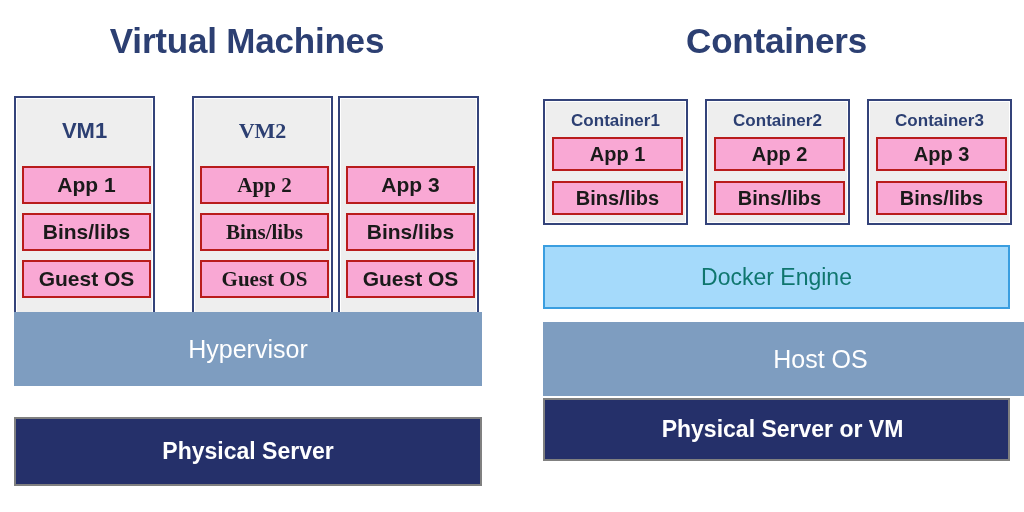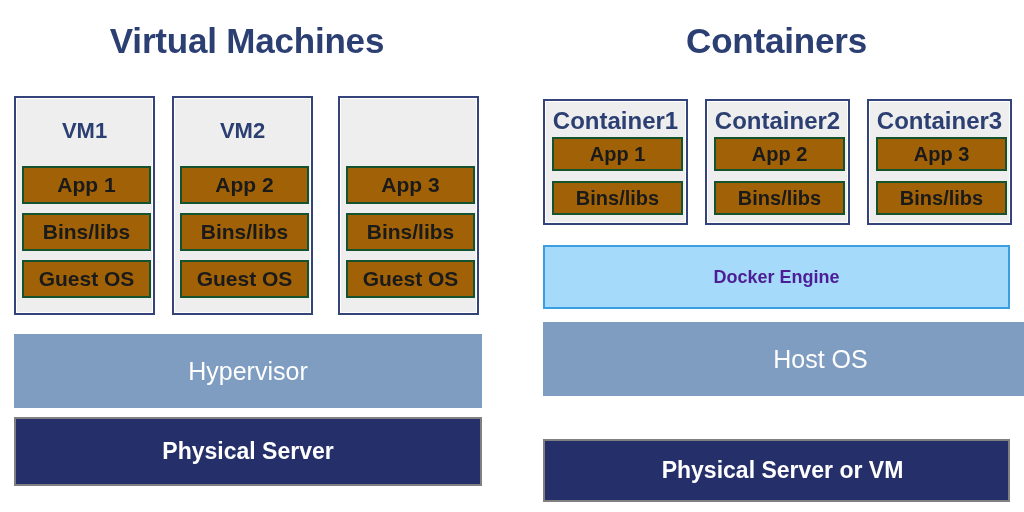--- a/index.html
+++ b/index.html
@@ -52,96 +52,96 @@
     left: 0; right: 0;
     text-align: center;
     color: #2c3f72;
     font-weight: bold;
     white-space: nowrap;
   }
 
   
   .blue-block {
     position: absolute;
-    background: #a16207;
-    border: 2px solid #14532d;
+    background: #f9a8d4;
+    border: 2px solid #b91c1c;
     box-sizing: border-box;
     color: #1a1a1a;
     font-weight: bold;
     display: flex;
     align-items: center;
     justify-content: center;
     white-space: nowrap;
     text-align: center;
   }
 
   
   .vm-box { width: 141px; height: 219px; top: 96px; }
   #vm-box-0 { left: 14px; }
-  #vm-box-1 { left: 172px; }
+  #vm-box-1 { left: 192px; font-family: Liberation Serif, serif; }
   #vm-box-2 { left: 338px; }
   .vm-box .unit-label { top: 20px; font-size: 22px; line-height: 26px; }
   .vm-box .blue-block {
     left: 6px; width: 129px; height: 38px;
     font-size: 21px; line-height: 24px;
   }
   .vm-box .blue-block.b0 { top: 68px; }
   .vm-box .blue-block.b1 { top: 115px; }
   .vm-box .blue-block.b2 { top: 162px; }
 
   
   .ct-box { width: 145px; height: 126px; top: 99px; }
   #ct-box-0 { left: 543px; }
   #ct-box-1 { left: 705px; padding-left: 25px; }
   #ct-box-2 { left: 867px; }
-  .ct-box .unit-label { top: 8px; font-size: 24px; line-height: 24px; }
+  .ct-box .unit-label { top: 8px; font-size: 17px; line-height: 24px; }
   .ct-box .blue-block {
     left: 7px; width: 131px; height: 34px;
     font-size: 20px; line-height: 23px;
   }
   .ct-box .blue-block.b0 { top: 36px; }
   .ct-box .blue-block.b1 { top: 80px; }
 
   
   .bar {
     position: absolute;
     box-sizing: border-box;
     display: flex;
     align-items: center;
     justify-content: center;
     white-space: nowrap;
     text-align: center;
   }
   .bar-docker {
     background: #a5dafb;
     border: 2px solid #3a9ee0;
-    color: #4c1d95;
-    font-weight: bold;
-    font-size: 18px;
+    color: #0f766e;
+    font-weight: normal;
+    font-size: 23px;
   }
   .bar-host {
     background: #7e9dc0;
     border: none;
     color: #ffffff;
     font-weight: normal;
     font-size: 25px;
   }
   .bar-server {
     background: #25306a;
     border: 2px solid #808080;
     color: #ffffff;
     font-weight: bold;
     font-size: 23px;
   }
 
-  #bar-hypervisor    { left: 14px;  top: 334px; width: 468px; height: 74px; }
+  #bar-hypervisor    { left: 14px;  top: 312px; width: 468px; height: 74px; }
   #bar-physical-vm   { left: 14px;  top: 417px; width: 468px; height: 69px; }
   #bar-docker-engine { left: 543px; top: 245px; width: 467px; height: 64px; }
   #bar-host-os       { left: 543px; top: 322px; width: 555px; height: 74px; }
-  #bar-physical-ct   { left: 543px; top: 439px; width: 467px; height: 63px; padding-left: 12px; }
+  #bar-physical-ct   { left: 543px; top: 398px; width: 467px; height: 63px; padding-left: 12px; }
 </style>
 </head>
 <body>
 
 <div class="diagram">
 
   <div class="col-title" id="title-vm">Virtual Machines</div>
 
   <div class="unit-box vm-box" id="vm-box-0">
     <div class="unit-label">VM1</div>

